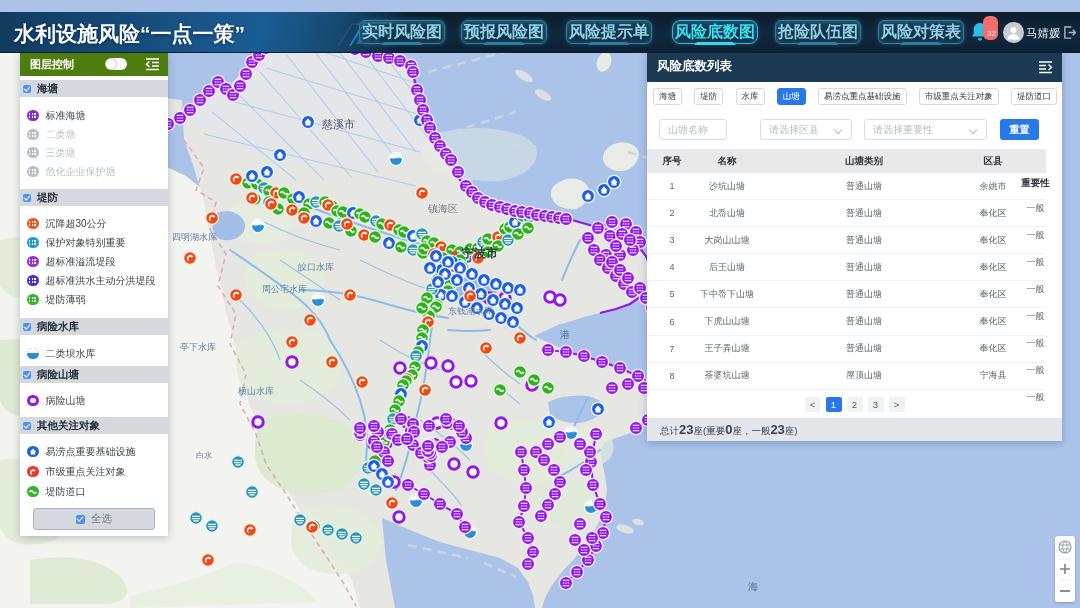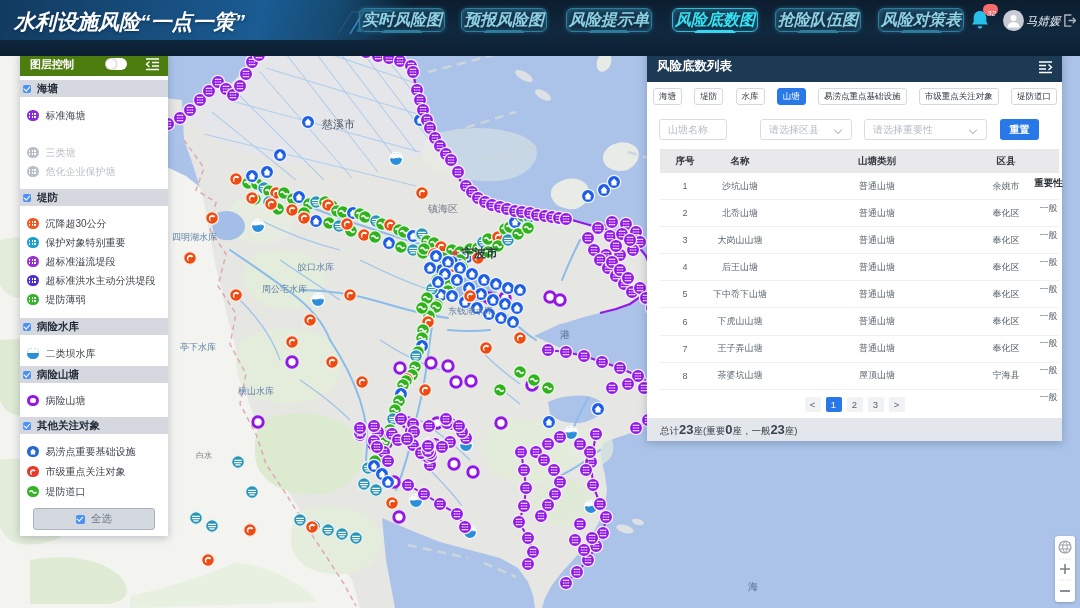--- a/index.html
+++ b/index.html
@@ -1,26 +1,26 @@
 <!DOCTYPE html>
 <html><head><meta charset="utf-8">
 <style>
 *{margin:0;padding:0;box-sizing:border-box;}
 html,body{width:1080px;height:608px;overflow:hidden;font-family:"Liberation Sans",sans-serif;}
 #stage{position:relative;width:1080px;height:608px;background:#abc3e9;}
 #map{position:absolute;left:0;top:0;}
-#hdr{position:absolute;left:0;top:0;width:1080px;height:56px;background:linear-gradient(180deg,#0c1d2e 0%,#10283e 55%,#0d2033 100%);z-index:30;font-style:italic;}
+#hdr{position:absolute;left:0;top:12px;width:1080px;height:41px;background:linear-gradient(180deg,#0c1d2e 0%,#10283e 55%,#0d2033 100%);z-index:30;}
 #hdr .lft{position:absolute;left:0;top:0;width:580px;height:40px;background:linear-gradient(105deg,#123a5e 0%,#1a5c94 45%,#16496f 58%,rgba(14,33,52,0) 70%);}
 #hdr h1{position:absolute;left:14px;top:8px;font-size:21px;color:#fff;font-weight:bold;letter-spacing:0px;text-shadow:0 1px 3px rgba(0,30,60,.6);}
 .nbtn{position:absolute;top:8px;width:86px;height:24px;border:1.5px solid #2f7e9d;border-radius:6px;background:linear-gradient(180deg,rgba(36,84,110,.55),rgba(16,44,66,.75));color:#8fd2e4;font-size:16px;font-weight:bold;text-align:center;line-height:21px;box-shadow:0 0 5px rgba(56,180,220,.45) inset,0 0 4px rgba(56,180,220,.35);}
 .nbtn i{position:absolute;left:50%;bottom:-2px;transform:translateX(-50%);width:42px;height:3px;background:#2e7d9c;clip-path:polygon(8% 0,92% 0,100% 100%,0 100%);border-radius:1px;}
-.nbtn.act{color:#35e2f2;border-color:#35b9d8;}
+.nbtn.act{color:#35e2f2;border-color:#35b9d8;border-radius:8px;}
 .nbtn.act i{background:#35d8ec;box-shadow:0 0 6px #35d8ec;}
 .bell{position:absolute;left:971px;top:10px;width:18px;height:20px;}
-.badge{position:absolute;left:983px;top:4px;min-width:15px;height:11px;background:#f56c6c;border-radius:6px;color:#fff;font-size:8px;text-align:right;line-height:11px;padding:4px 2px;}
+.badge{position:absolute;left:983px;top:4px;min-width:15px;height:11px;background:#f56c6c;border-radius:6px;color:#fff;font-size:8px;text-align:right;line-height:11px;padding:12px 2px;}
 .avatar{position:absolute;left:1003px;top:10px;width:21px;height:21px;border-radius:50%;background:#c7ccd4;overflow:hidden;}
 .uname{position:absolute;left:1026px;top:14px;color:#e8edf2;font-size:11.5px;}
 .exit{position:absolute;left:1063px;top:14px;width:13px;height:13px;}
 #lp{position:absolute;left:20px;top:52px;width:148px;height:484px;background:#fff;z-index:20;box-shadow:0 2px 8px rgba(20,40,70,.25);}
 #lp .ph{position:absolute;left:0;top:0;width:148px;height:24px;background:#4d7c0f;color:#fff;font-size:11px;font-weight:bold;line-height:24px;padding-left:10px;}
 .tgl{position:absolute;left:85px;top:6px;width:22px;height:12px;background:#fff;border-radius:6px;}
 .tgl b{position:absolute;left:1px;top:1px;width:10px;height:10px;border-radius:50%;background:#fff;box-shadow:0 0 2.5px rgba(0,0,0,.5);}
 .clps{position:absolute;right:8px;top:5px;width:15px;height:14px;}
 .sec{position:absolute;left:0;width:148px;height:17px;background:#d5d8de;display:flex;align-items:center;padding-left:3px;}
 .sec .cb{width:8px;height:8px;background:#4a90f5;border-radius:2px;margin-right:6px;position:relative;flex:0 0 auto;}
@@ -38,21 +38,21 @@
 #rp{position:absolute;left:647px;top:51px;width:415px;height:390px;background:#fff;z-index:20;box-shadow:0 2px 8px rgba(20,40,70,.25);}
 #rp .ph{position:absolute;left:0;top:0;width:415px;height:31px;background:#1d3a55;color:#fff;font-size:12.5px;font-weight:bold;line-height:31px;padding-left:10px;}
 .tabs{position:absolute;left:6px;top:37px;width:404px;display:flex;justify-content:space-between;}
 .tab{height:17px;border:1px solid #d5d8dd;border-radius:3px;background:#fff;color:#2f3642;font-size:8.5px;line-height:15px;padding:0 5px;white-space:nowrap;}
 .tab.act{background:#2878e8;border-color:#2878e8;color:#fff;}
 .srch{position:absolute;left:12px;top:68px;width:392px;height:21px;}
 .inp{position:absolute;height:21px;border:1px solid #d9dde3;border-radius:3px;font-size:10px;color:#b4bac4;line-height:19px;padding-left:8px;background:#fff;}
 .chv{position:absolute;top:7px;width:7px;height:7px;}
 .chv:before{content:"";position:absolute;left:0;top:0;width:5px;height:5px;border:solid #b4bac4;border-width:0 1.3px 1.3px 0;transform:rotate(45deg);}
 .rst{position:absolute;left:341px;top:0;width:39px;height:21px;background:#2878e8;border-radius:3px;color:#fff;font-size:10px;font-weight:bold;text-align:center;line-height:21px;}
-.tbl{position:absolute;left:13px;top:98px;width:399px;}
+.tbl{position:absolute;left:0;top:98px;width:399px;}
 .trh{display:flex;height:24px;background:#e9e9eb;align-items:center;font-size:9.5px;font-weight:bold;color:#2f353d;}
 .tr{display:flex;height:27.1px;align-items:center;font-size:9px;color:#5a6570;border-bottom:1px solid #eef0f4;}
 .c1{width:50px;text-align:center;flex:0 0 auto;}
 .c2{width:60px;flex:0 0 auto;white-space:nowrap;display:flex;justify-content:center;}
 .c3{width:214px;text-align:center;flex:0 0 auto;}
 .c4{width:44px;flex:0 0 auto;white-space:nowrap;display:flex;justify-content:center;}
 .c5{width:41px;flex:0 0 auto;white-space:nowrap;display:flex;justify-content:center;margin-top:44px;}
 .pgr{position:absolute;left:0;top:346px;width:415px;display:flex;justify-content:center;gap:5px;}
 .pg{width:16px;height:15px;border-radius:2px;background:#f1f2f4;color:#5a6068;font-size:9.5px;text-align:center;line-height:15px;}
 .pg.act{background:#2878e8;color:#fff;}
@@ -612,20 +612,24 @@
           <path d="M4.5,4.5 L1.5,7.2 L4.5,10" stroke="#fff" stroke-width="1.4" fill="none"></path>
         </svg></div>
 <div class="sec" style="top:28px">
         <span class="cb"></span>
         <span>海塘</span>
       </div>
 <div class="itm" style="top:54px">
         <span class="ic dm" style="background:#8b2bd8"></span>
         <span>标准海塘</span>
       </div>
+<div class="itm dis" style="top:73px">
+        <span class="ic dm" style="background:#b9bfc9"></span>
+        <span>二类塘</span>
+      </div>
 <div class="itm dis" style="top:91px">
         <span class="ic dm" style="background:#b9bfc9"></span>
         <span>三类塘</span>
       </div>
 <div class="itm dis" style="top:110px">
         <span class="ic dm" style="background:#b9bfc9"></span>
         <span>危化企业保护塘</span>
       </div>
 <div class="sec" style="top:137px">
         <span class="cb"></span>

